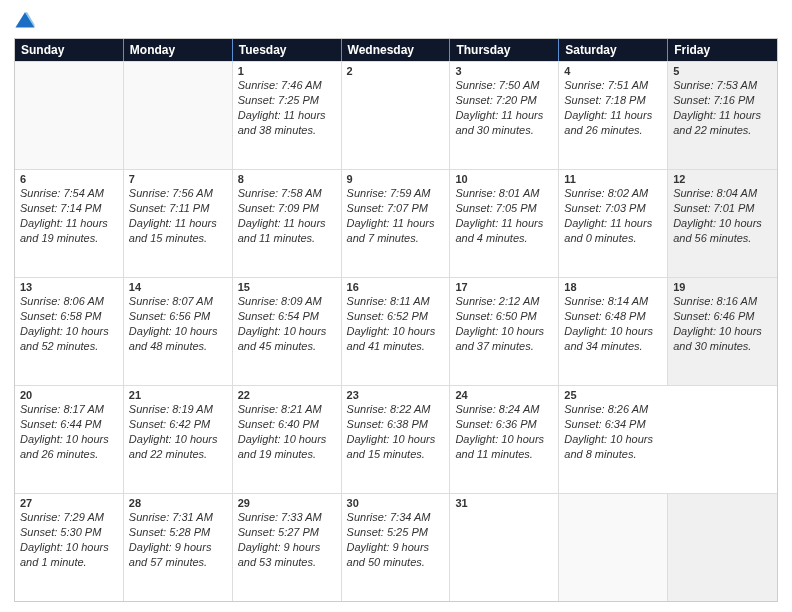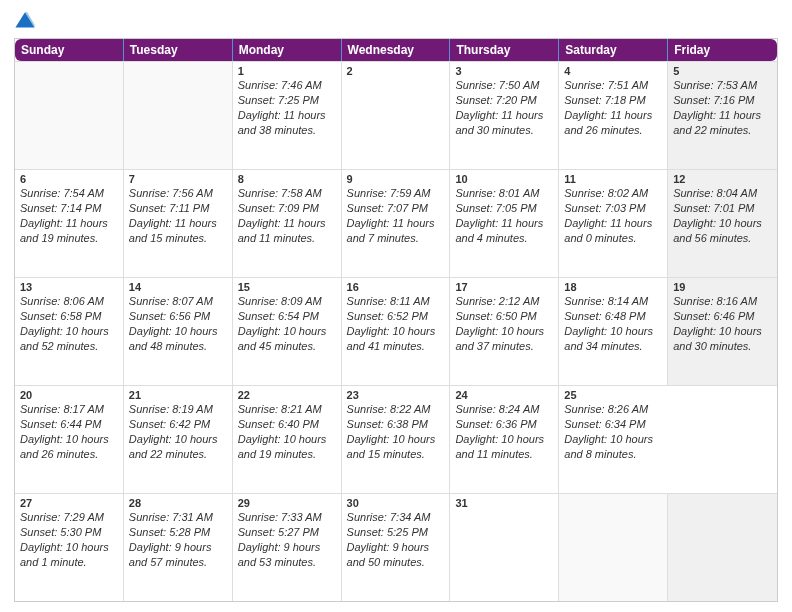--- a/index.html
+++ b/index.html
@@ -55,22 +55,21 @@
     }
     .calendar {
       flex: 1;
       display: flex;
       flex-direction: column;
       border: 1px solid #ccc;
     }
     .cal-header {
       display: grid;
       grid-template-columns: repeat(7, 1fr);
-      background: #701a75;
-      border-radius: 6px;
+      background: #0f172a;
     }
     .cal-header-cell {
       color: #fff;
       font-size: 12px;
       font-weight: bold;
       padding: 4px 6px;
       text-align: left;
       border-right: 1px solid #5a8fd4;
     }
     .cal-header-cell:last-child { border-right: none; }
@@ -126,22 +125,22 @@
     </div>
     <div class="title-block">
       <div class="month-title"></div>
       <div class="location"></div>
     </div>
   </div>
 
   <div class="calendar">
     <div class="cal-header" id="cal-header">
         <div class="cal-header-cell">Sunday</div>
+        <div class="cal-header-cell">Monday</div>
         <div class="cal-header-cell">Tuesday</div>
-        <div class="cal-header-cell">Monday</div>
         <div class="cal-header-cell">Wednesday</div>
         <div class="cal-header-cell">Thursday</div>
         <div class="cal-header-cell">Saturday</div>
         <div class="cal-header-cell">Friday</div>
       </div>
     <div class="cal-body" id="cal-body">
         <div class="cal-row">
           <div class="cal-cell empty"></div>
           <div class="cal-cell empty"></div>
           <div class="cal-cell">

